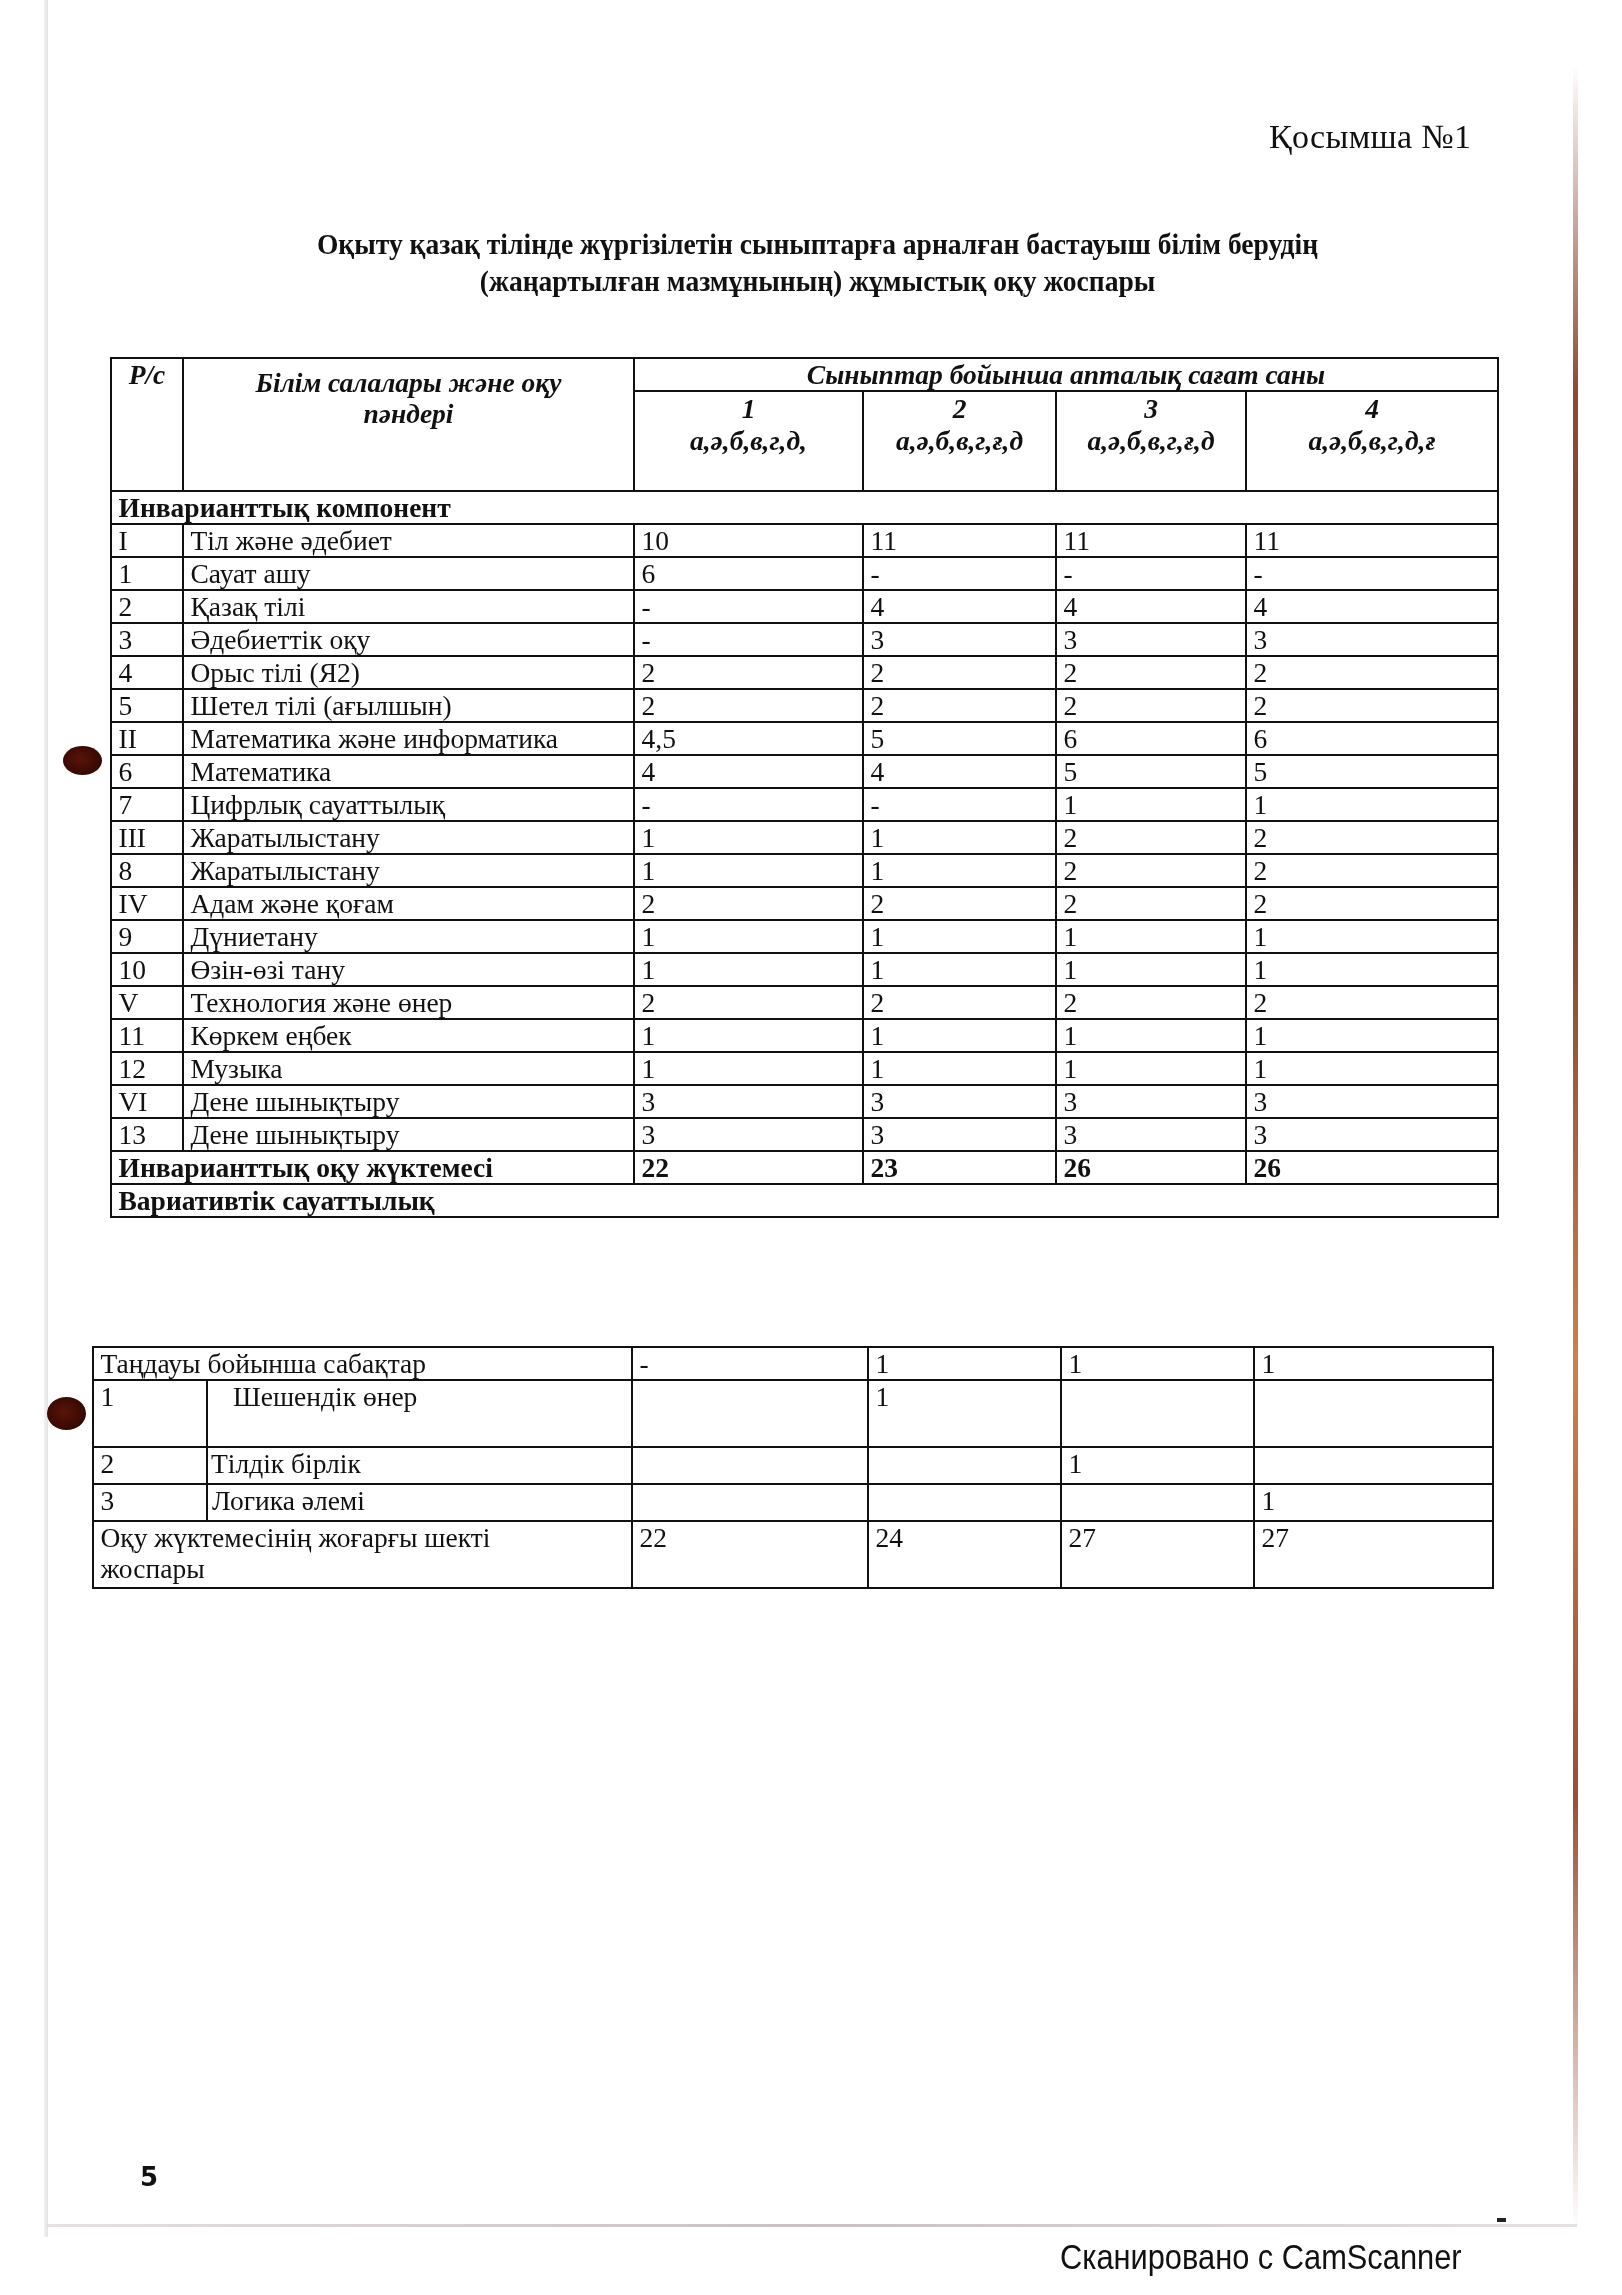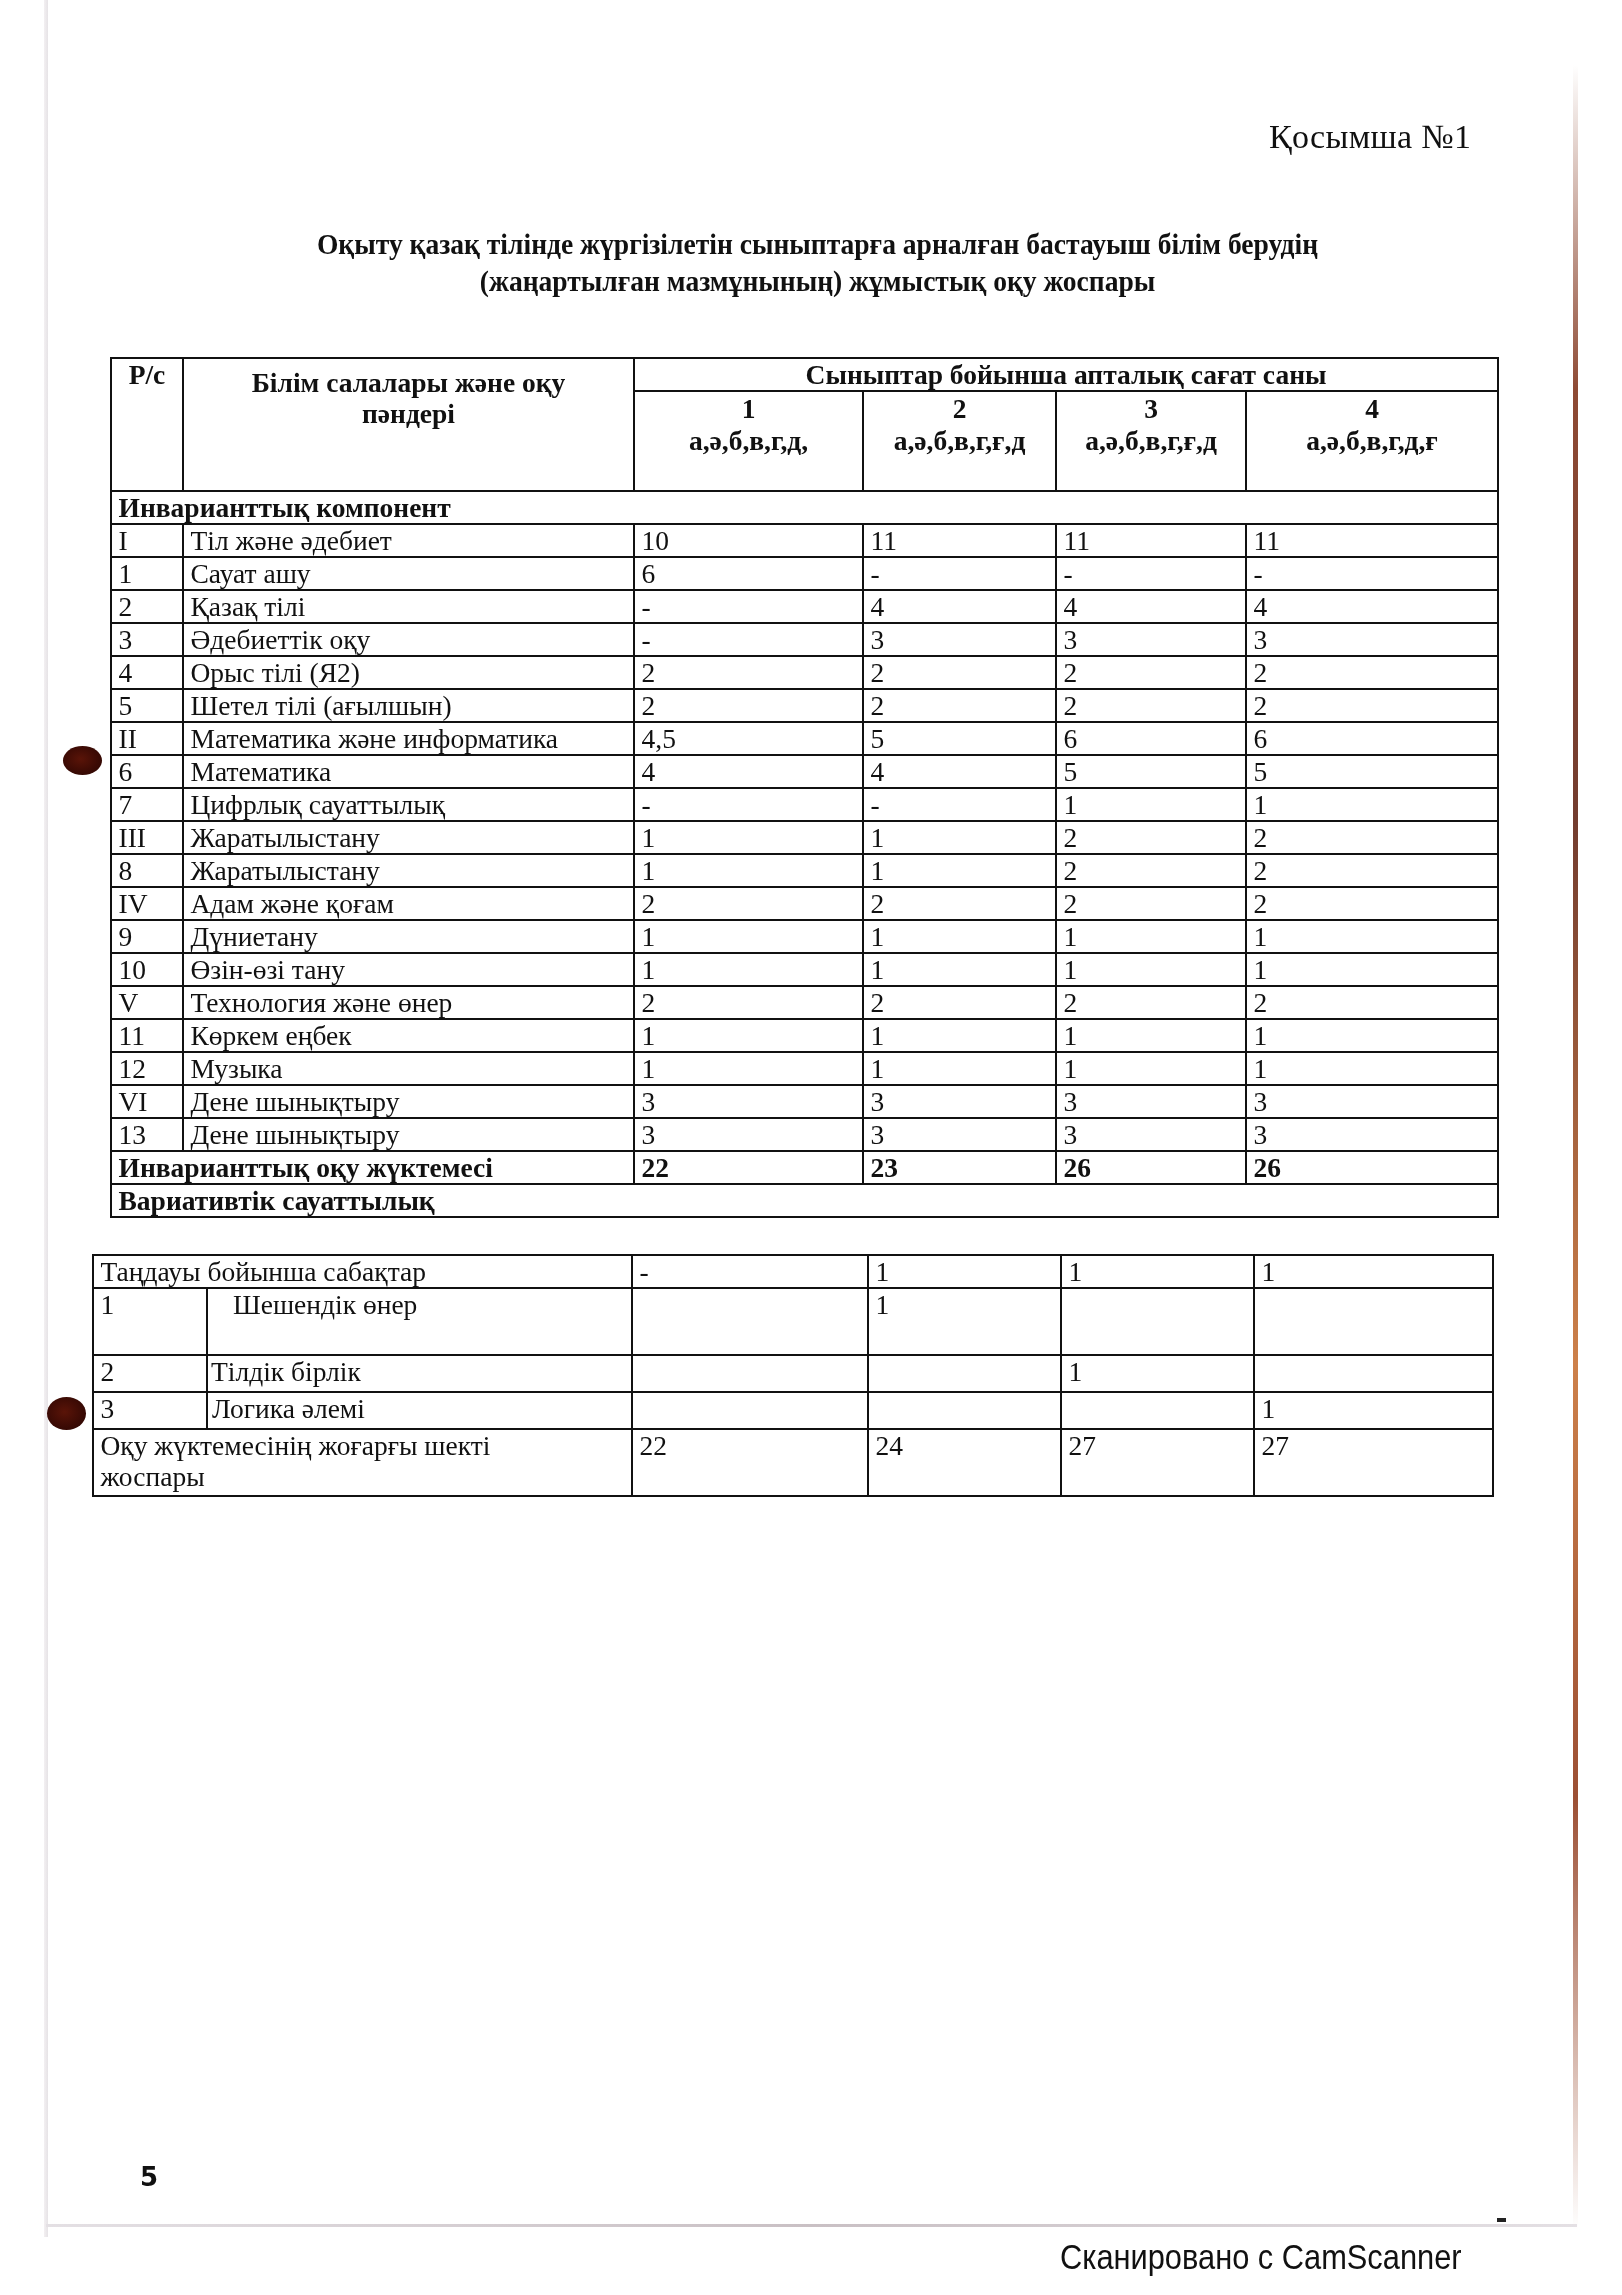--- a/index.html
+++ b/index.html
@@ -39,23 +39,23 @@
     text-align: center; font-weight: bold; font-size: 29px; line-height: 37px;
     font-family: "Liberation Serif", serif; transform: scaleX(0.95); transform-origin: center;
   }
 
   table.plan {
     position: absolute; border-collapse: collapse; table-layout: fixed;
     font-size: 27.5px;
   }
   table.plan td { border: 2px solid #111; padding: 0 6.5px; vertical-align: top; line-height: 31px; white-space: nowrap; overflow: hidden; }
   .t1 { left: 110px; top: 357px; width: 1387px; }
-  .t2 { left: 92px; top: 1254px; width: 1400px; }
-
-  .hdr td { font-weight: bold; text-align: center; }
+  .t2 { left: 92px; top: 1346px; width: 1400px; }
+
+  .hdr td { font-weight: bold; text-align: center; font-style: italic; }
   .sec { font-weight: bold; }
   .bold { font-weight: bold; font-family: Liberation Serif, serif; }
   .hdr-num { line-height: 33px; }
 
   .page-num {
     position: absolute; left: 140px; top: 2162px;
     font-family: "DejaVu Sans", sans-serif; font-size: 26px; font-weight: bold;
   }
   .watermark {
     position: absolute; left: 1060px; top: 2237px;

